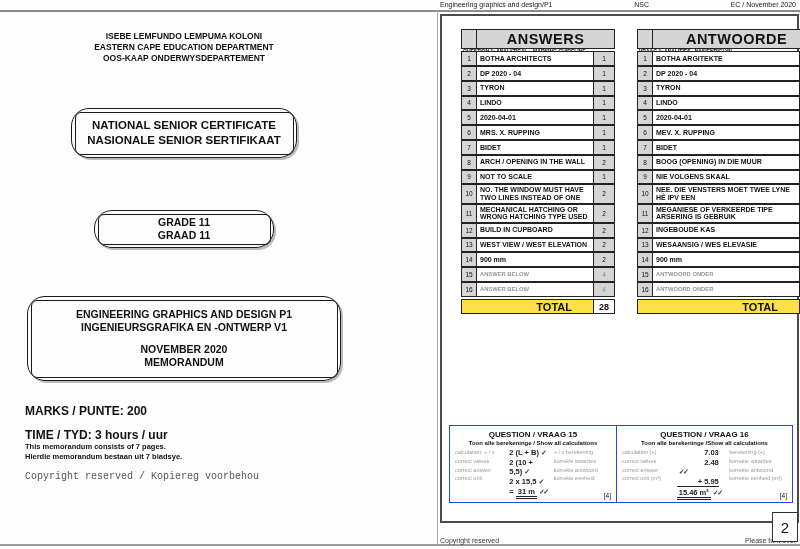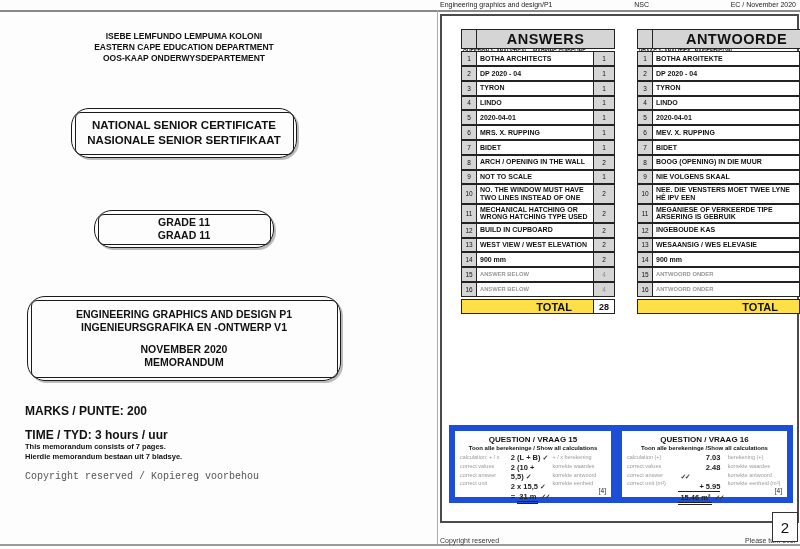--- a/index.html
+++ b/index.html
@@ -45,21 +45,21 @@
   .c-mark{width:21px;background:#d5d5d5;border-left:none;justify-content:center;font-size:6.5px;}
   .thead{min-height:20px;}
   .c-title{flex:1;background:#d5d5d5;border-left:none;justify-content:center;font-weight:bold;font-size:14.5px;letter-spacing:.5px;}
   .muted .c-ans{color:#979797;font-size:5.8px;}
   .muted .c-mark{color:#8d8d8d;}
   .ttotal{min-height:15.5px;}
   .c-tlabel{flex:1;background:#fde047;justify-content:flex-end;font-weight:bold;font-size:11px;padding-right:21px;}
   .c-tval{width:21px;background:#fff;border-left:none;justify-content:center;font-weight:bold;font-size:9px;}
 
   
-  .calcbox{position:absolute;top:409px;height:78px;border:6px solid #1d4ed8;background:#fff;box-sizing:border-box;}
+  .calcbox{position:absolute;top:409px;height:78px;border:1px solid #1d4ed8;background:#fff;box-sizing:border-box;}
   .cb15{left:7px;width:168px;}
   .cb16{left:174px;width:177px;}
   .cb-title{text-align:center;font-weight:bold;font-size:8px;margin-top:4px;}
   .cb-sub{text-align:center;font-weight:bold;font-size:6px;margin-top:1px;}
   .cb-body{display:flex;justify-content:space-between;padding:2px 5px 0 5px;}
   .cb-notes{font-size:5.5px;color:#9b9b9b;line-height:8.8px;width:55px;}
   .cb-notes.right{text-align:left;width:58px;}
   .cb-math{font-size:7.5px;font-weight:bold;line-height:9.6px;color:#222;}
   .check{color:#3c3c3c;font-size:7px;letter-spacing:-1.5px;margin-left:2px;}
   .m16 .stxt{display:inline-block;width:42px;text-align:right;}

